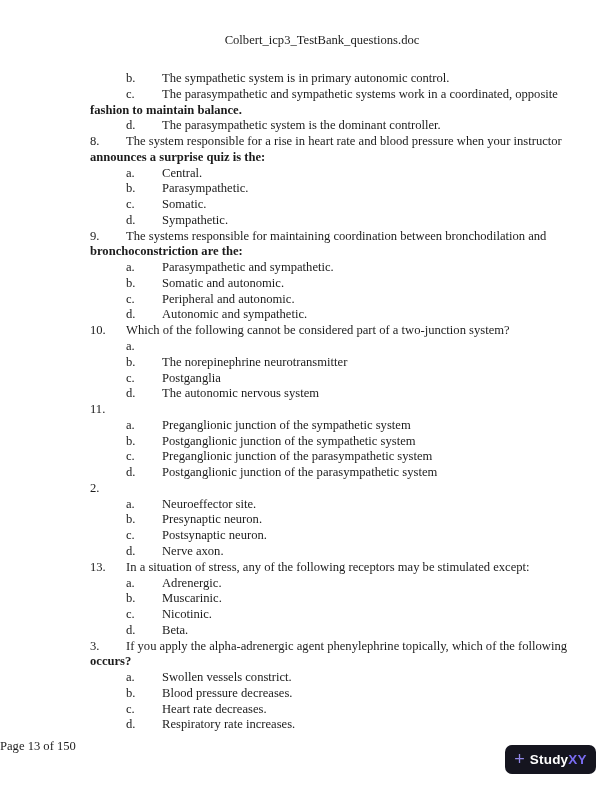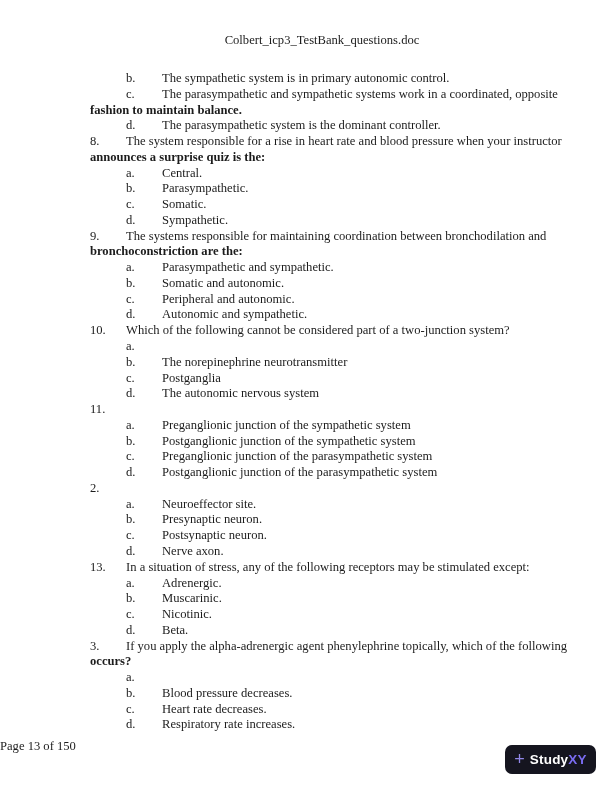--- a/index.html
+++ b/index.html
@@ -217,20 +217,21 @@
     </div>
     <div class="line question">
       <span class="marker">3.</span>
       <span class="text">If you apply the alpha-adrenergic agent phenylephrine topically, which of the following</span>
     </div>
     <div class="line continuation">
       <span class="text">occurs?</span>
     </div>
     <div class="line option">
       <span class="marker">a.</span>
+      <span class="text">Swollen vessels constrict.</span>
     </div>
     <div class="line option">
       <span class="marker">b.</span>
       <span class="text">Blood pressure decreases.</span>
     </div>
     <div class="line option">
       <span class="marker">c.</span>
       <span class="text">Heart rate decreases.</span>
     </div>
     <div class="line option">

